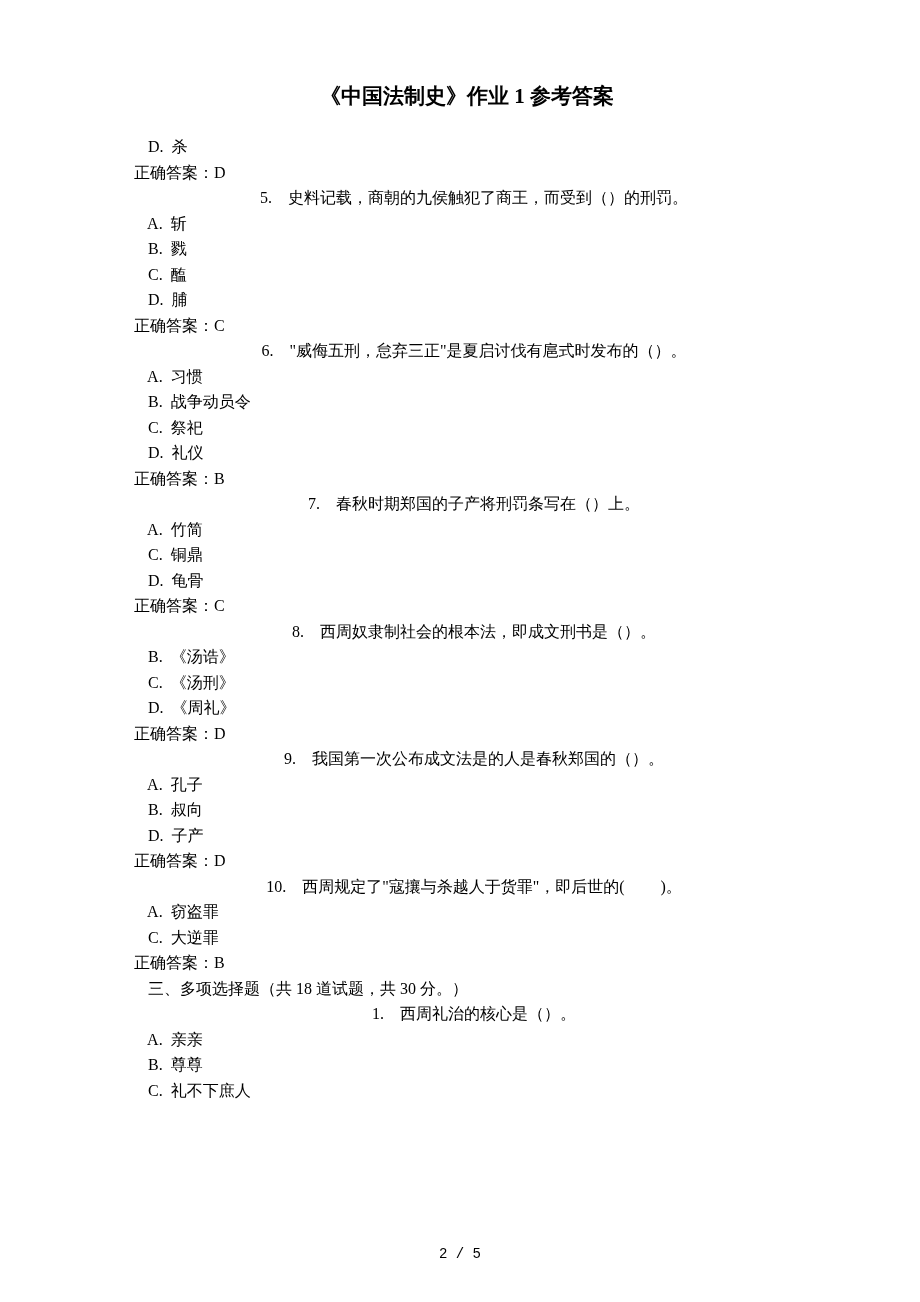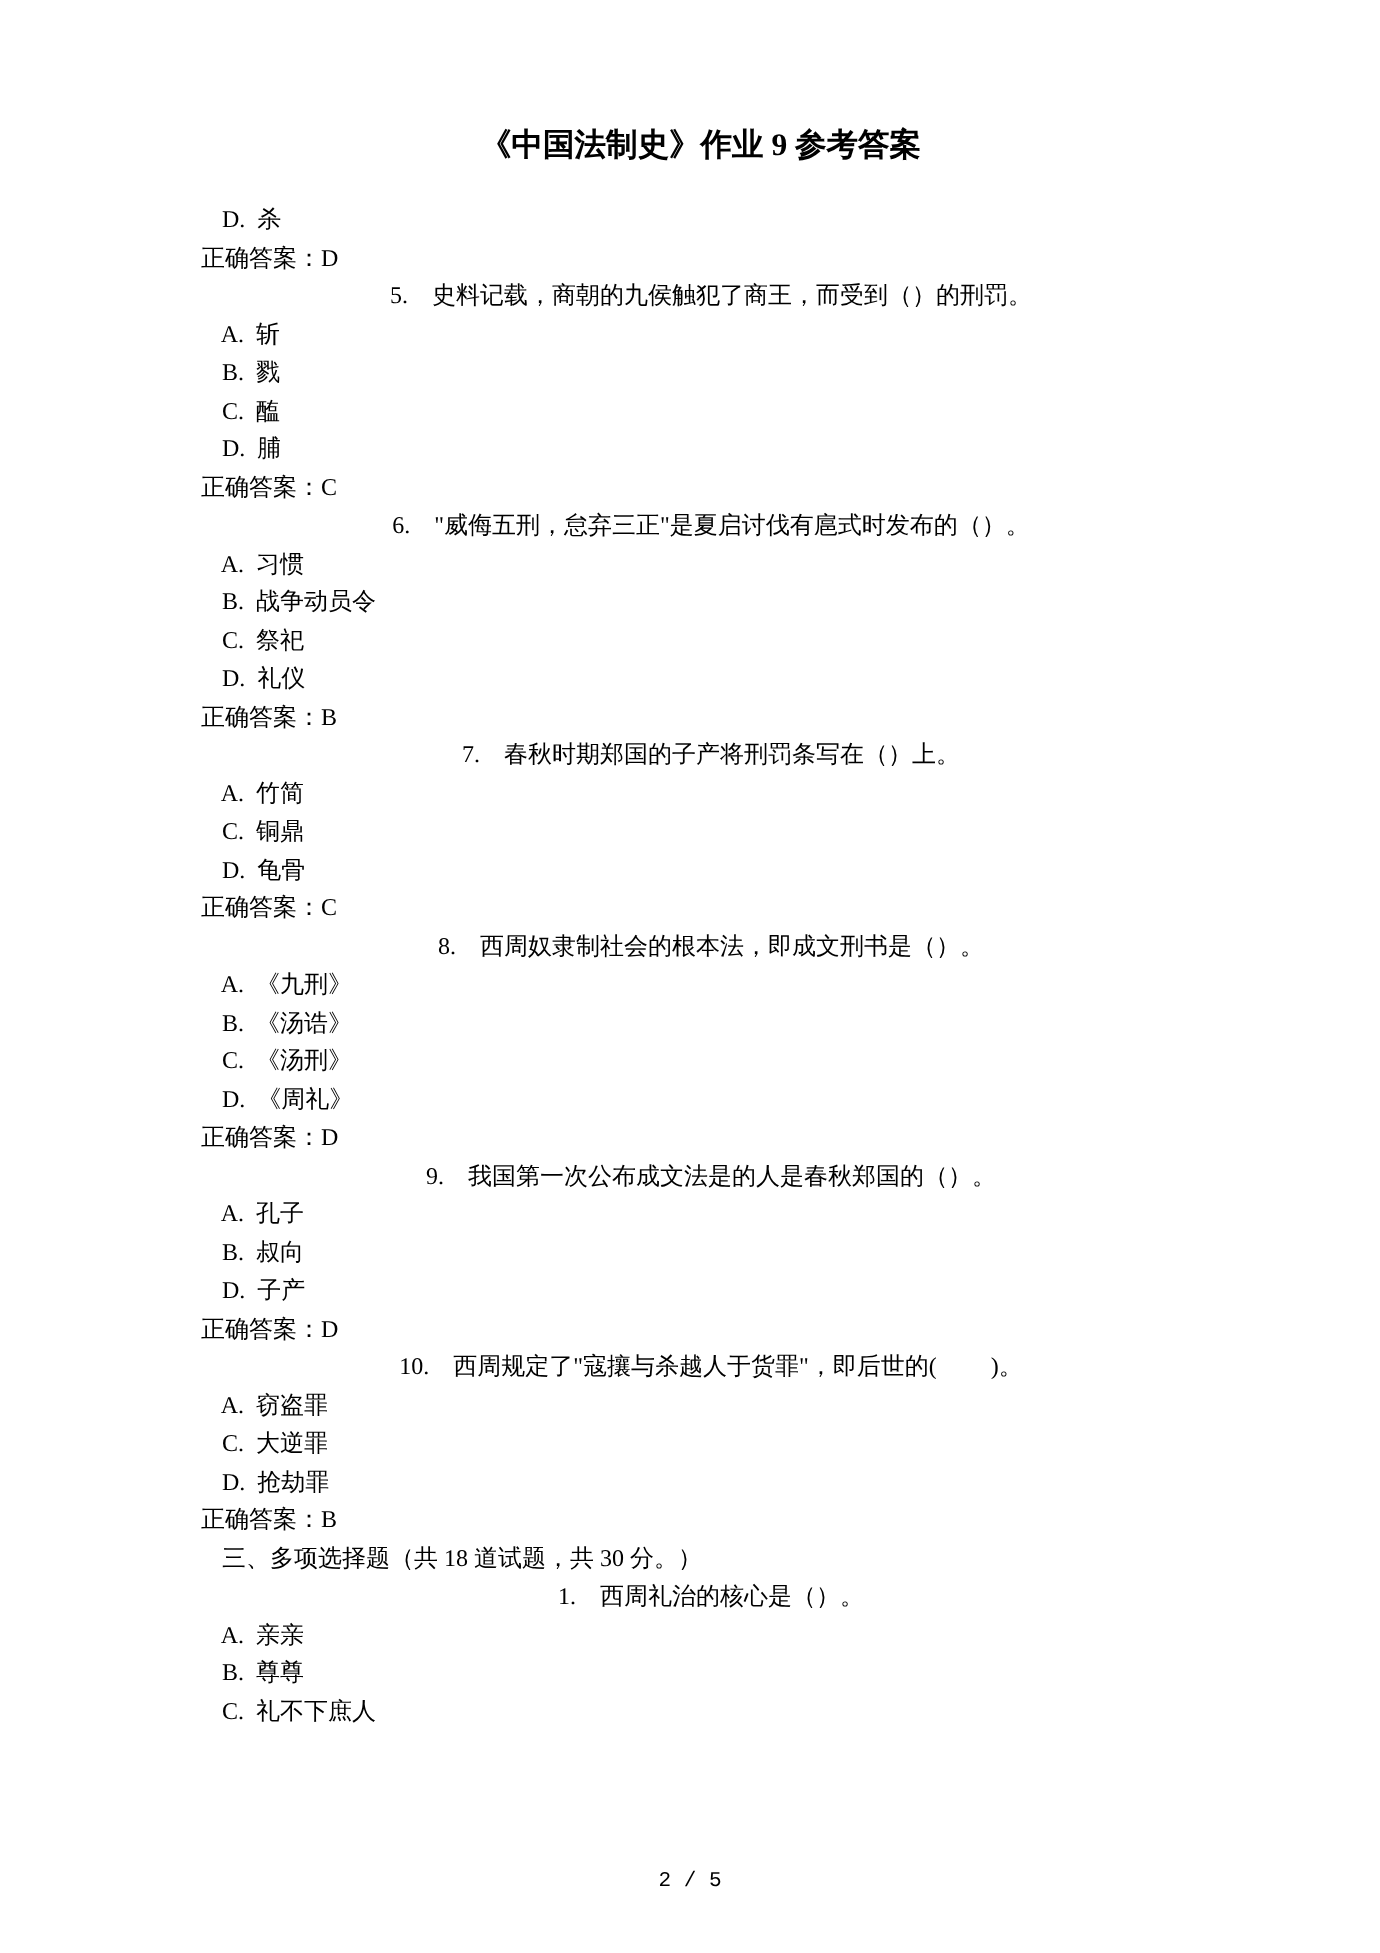--- a/index.html
+++ b/index.html
@@ -49,21 +49,21 @@
     width: 100%;
     text-align: center;
     font-size: 14px;
     font-family: Liberation Mono, monospace;
   }
 </style>
 </head>
 <body>
 
 <div class="page">
-  <div class="title">《中国法制史》作业 9 参考答案</div>
+  <div class="title">《中国法制史》作业 1 参考答案</div>
 
   <div class="line opt"> D.  杀</div>
   <div class="line ans">正确答案：D</div>
   <div class="line q"> 5.    史料记载，商朝的九侯触犯了商王，而受到（）的刑罚。</div>
   <div class="line opt"> A.  斩</div>
   <div class="line opt"> B.  戮</div>
   <div class="line opt"> C.  醢</div>
   <div class="line opt"> D.  脯</div>
   <div class="line ans">正确答案：C</div>
   <div class="line q"> 6.    "威侮五刑，怠弃三正"是夏启讨伐有扈式时发布的（）。</div>
@@ -71,34 +71,32 @@
   <div class="line opt"> B.  战争动员令</div>
   <div class="line opt"> C.  祭祀</div>
   <div class="line opt"> D.  礼仪</div>
   <div class="line ans">正确答案：B</div>
   <div class="line q"> 7.    春秋时期郑国的子产将刑罚条写在（）上。</div>
   <div class="line opt"> A.  竹简</div>
   <div class="line opt"> C.  铜鼎</div>
   <div class="line opt"> D.  龟骨</div>
   <div class="line ans">正确答案：C</div>
   <div class="line q"> 8.    西周奴隶制社会的根本法，即成文刑书是（）。</div>
-  <div class="line opt"> A.  《九刑》</div>
   <div class="line opt"> B.  《汤诰》</div>
   <div class="line opt"> C.  《汤刑》</div>
   <div class="line opt"> D.  《周礼》</div>
   <div class="line ans">正确答案：D</div>
   <div class="line q"> 9.    我国第一次公布成文法是的人是春秋郑国的（）。</div>
   <div class="line opt"> A.  孔子</div>
   <div class="line opt"> B.  叔向</div>
   <div class="line opt"> D.  子产</div>
   <div class="line ans">正确答案：D</div>
   <div class="line q"> 10.    西周规定了"寇攘与杀越人于货罪"，即后世的(         )。</div>
   <div class="line opt"> A.  窃盗罪</div>
   <div class="line opt"> C.  大逆罪</div>
-  <div class="line opt"> D.  抢劫罪</div>
   <div class="line ans">正确答案：B</div>
   <div class="line sec"> 三、多项选择题（共 18 道试题，共 30 分。）</div>
   <div class="line q"> 1.    西周礼治的核心是（）。</div>
   <div class="line opt"> A.  亲亲</div>
   <div class="line opt"> B.  尊尊</div>
   <div class="line opt"> C.  礼不下庶人</div>
 
   <div class="footer">2 / 5</div>
 </div>
 

